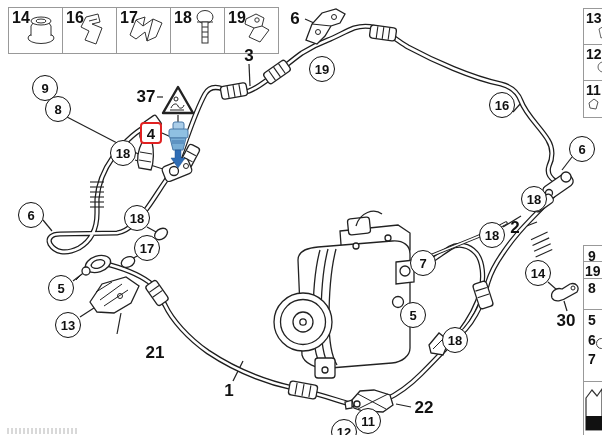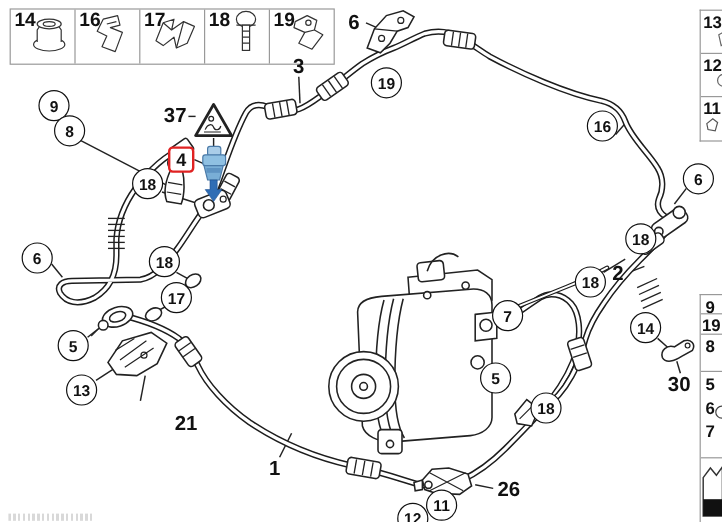--- a/index.html
+++ b/index.html
@@ -361,19 +361,19 @@
       <div class="callout" style="left: 442px; top: 327px;">18</div>
       <div class="callout" style="left: 355px; top: 408px;">11</div>
       <div class="callout" style="left: 331px; top: 419px;">12</div>
       <div class="plainlabel" style="left: 295px; top: 19px;">6</div>
       <div class="plainlabel" style="left: 249px; top: 56px;">3</div>
       <div class="plainlabel" style="left: 146px; top: 97px;">37</div>
       <div class="plainlabel" style="left: 515px; top: 228px;">2</div>
       <div class="plainlabel" style="left: 566px; top: 321px;">30</div>
       <div class="plainlabel" style="left: 115px; top: 353px; margin-left: 40px;">21</div>
       <div class="plainlabel" style="left: 229px; top: 391px;">1</div>
-      <div class="plainlabel" style="left: 424px; top: 408px;">26</div>
+      <div class="plainlabel" style="left: 424px; top: 408px;">22</div>
     </div>
 
   <div class="redbox">4</div>
 
   <div class="watermark"></div>
 </div>
 
 </body></html>

